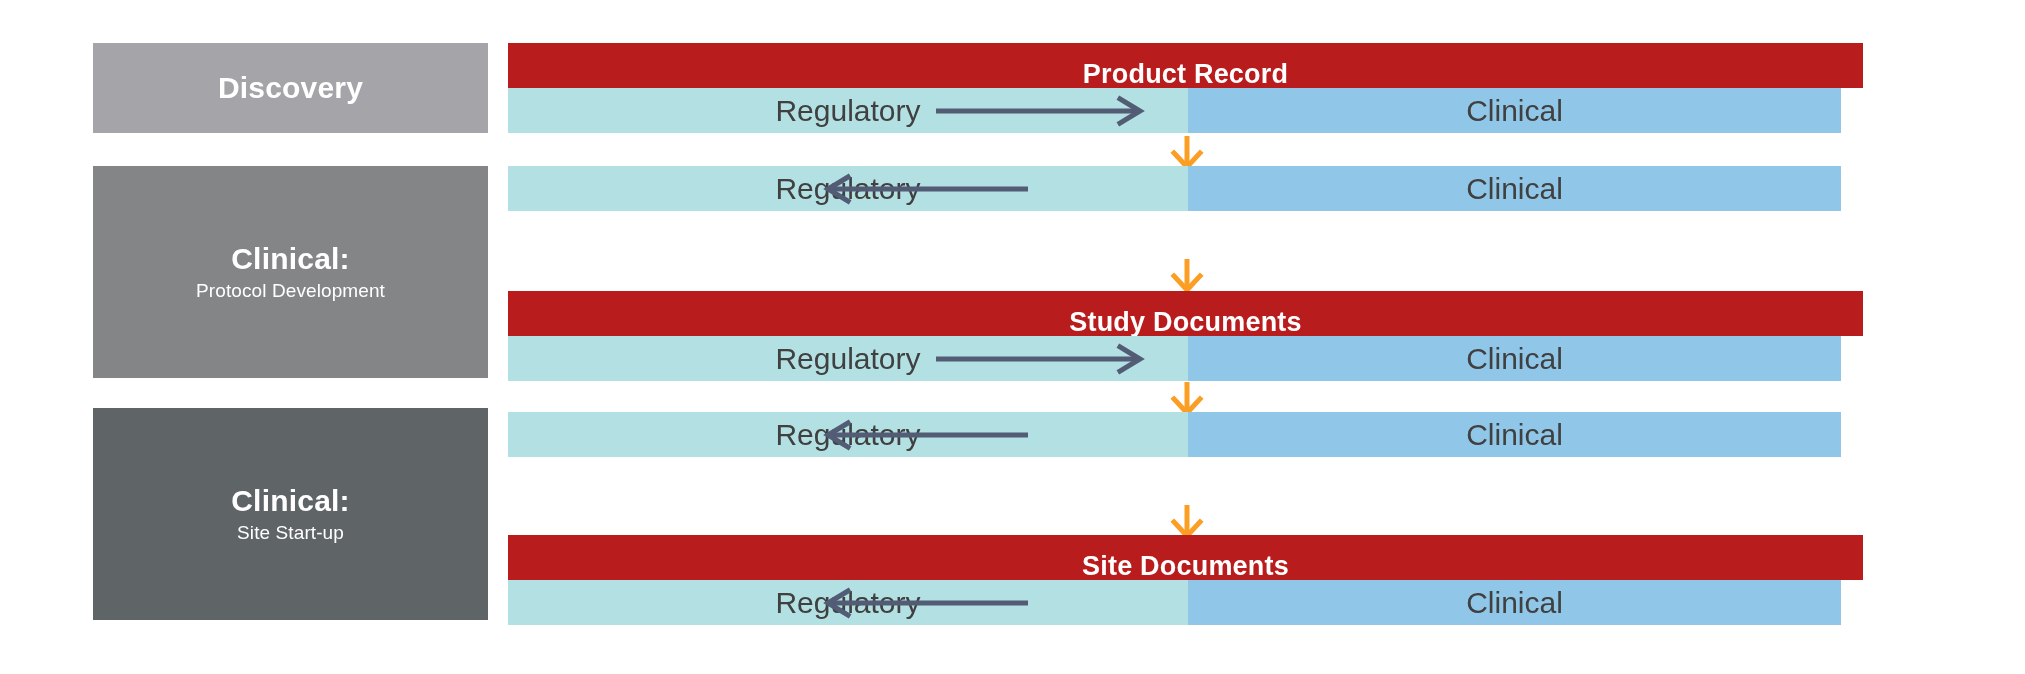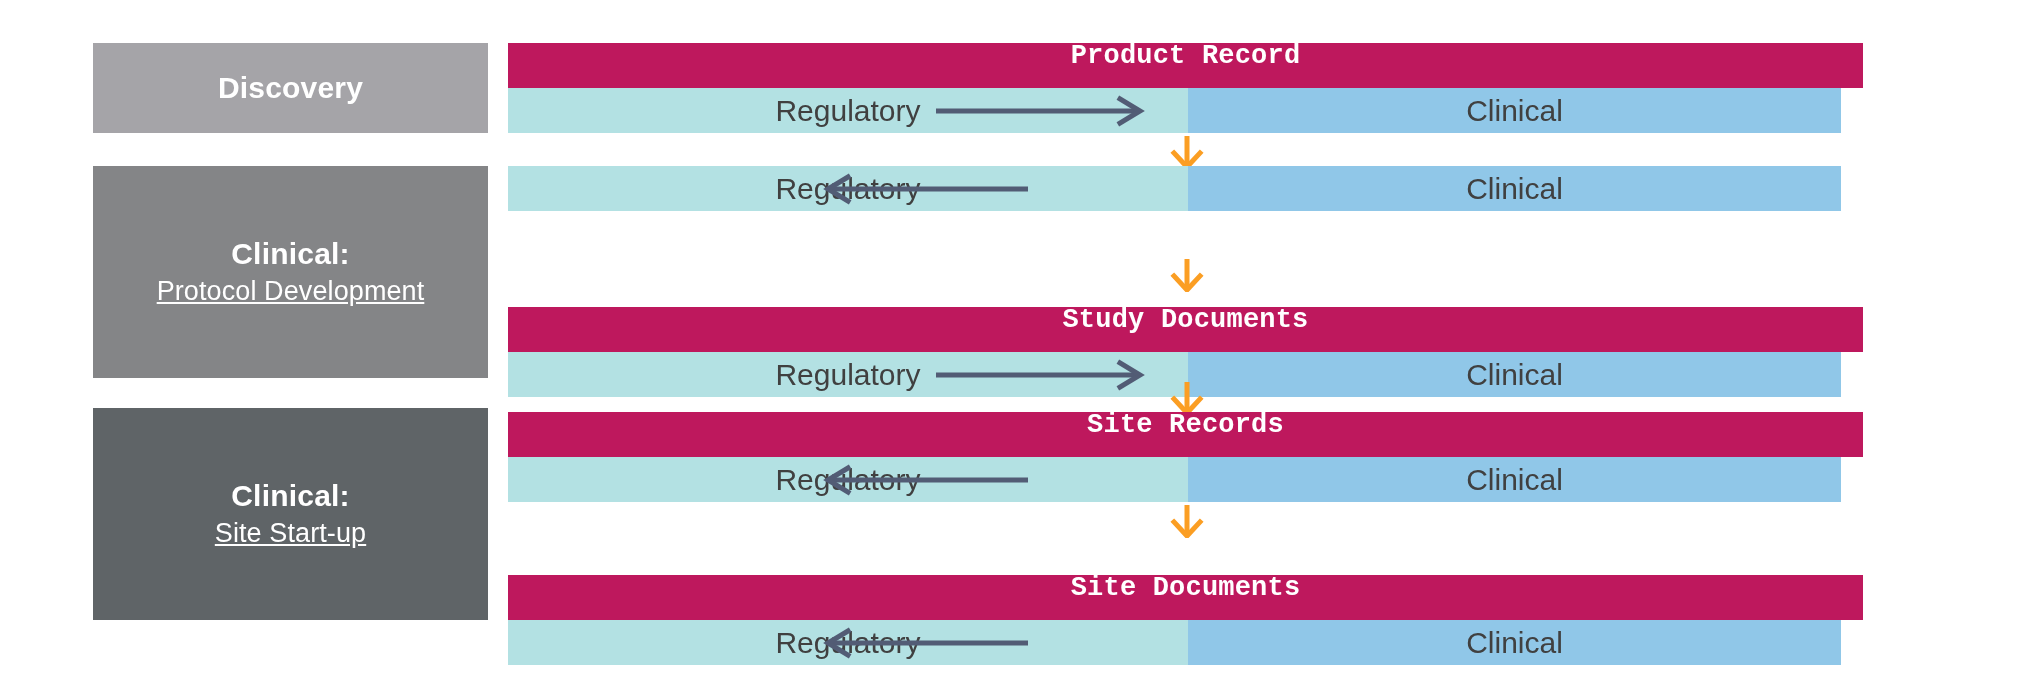--- a/index.html
+++ b/index.html
@@ -35,41 +35,39 @@
     box-sizing: border-box;
     text-align: center;
     line-height: 1.18;
   }
   .phase-title {
     font-size: 30px;
     font-weight: bold;
     letter-spacing: 0.2px;
   }
   .phase-sub {
-    font-size: 27px;
+    font-size: 19px;
     font-weight: normal;
     margin-top: 4px;
     letter-spacing: 0.1px;
-    text-decoration: underline;
   }
 
   
   .stage {
     position: absolute;
     left: 508px;
     width: 1355px;
   }
   .stage-header {
     position: relative;
     height: 45px;
-    background: #be185d;
-    display: flex;
-    align-items: flex-start;
+    background: #b91c1c;
+    display: flex;
+    align-items: flex-end;
     justify-content: center;
-    font-family: Liberation Mono, monospace;
   }
   .stage-header-label {
     color: #ffffff;
     font-size: 27px;
     font-weight: bold;
     letter-spacing: 0.2px;
     line-height: 1;
   }
 
   .stage-body {
@@ -173,21 +171,21 @@
         <line x1="322" y1="23" x2="520" y2="23" stroke="#525c75" stroke-width="5"></line>
         <polyline points="340,11 320,23 340,35" fill="none" stroke="#525c75" stroke-width="5" stroke-linecap="square" stroke-linejoin="miter"></polyline>
       </svg>
     </div>
   </div>
   <svg class="down-arrow" style="top:259px;" viewBox="0 0 48 33">
     <line x1="24" y1="0" x2="24" y2="28" stroke="#fb9e23" stroke-width="5"></line>
     <polyline points="11,17 24,31 37,17" fill="none" stroke="#fb9e23" stroke-width="5" stroke-linecap="square" stroke-linejoin="miter"></polyline>
   </svg>
 
-  <div class="stage" style="top:307px;">
+  <div class="stage" style="top:291px;">
     <div class="stage-header">
       <span class="stage-header-label">Study Documents</span>
     </div>
     <div class="stage-body">
       <div class="half half-regulatory">
         <span class="half-label">Regulatory</span>
       </div>
       <div class="half half-clinical">
         <span class="half-label">Clinical</span>
       </div>
@@ -196,42 +194,39 @@
         <polyline points="612,11 632,23 612,35" fill="none" stroke="#525c75" stroke-width="5" stroke-linecap="square" stroke-linejoin="miter"></polyline>
       </svg>
     </div>
   </div>
   <svg class="down-arrow" style="top:382px;" viewBox="0 0 48 33">
     <line x1="24" y1="0" x2="24" y2="28" stroke="#fb9e23" stroke-width="5"></line>
     <polyline points="11,17 24,31 37,17" fill="none" stroke="#fb9e23" stroke-width="5" stroke-linecap="square" stroke-linejoin="miter"></polyline>
   </svg>
 
   <div class="stage" style="top:412px;">
-    <div class="stage-header">
-      <span class="stage-header-label">Site Records</span>
-    </div>
     <div class="stage-body">
       <div class="half half-regulatory">
         <span class="half-label">Regulatory</span>
       </div>
       <div class="half half-clinical">
         <span class="half-label">Clinical</span>
       </div>
       <svg class="flow-arrow" viewBox="0 0 1355 45" preserveAspectRatio="none">
         <line x1="322" y1="23" x2="520" y2="23" stroke="#525c75" stroke-width="5"></line>
         <polyline points="340,11 320,23 340,35" fill="none" stroke="#525c75" stroke-width="5" stroke-linecap="square" stroke-linejoin="miter"></polyline>
       </svg>
     </div>
   </div>
   <svg class="down-arrow" style="top:505px;" viewBox="0 0 48 33">
     <line x1="24" y1="0" x2="24" y2="28" stroke="#fb9e23" stroke-width="5"></line>
     <polyline points="11,17 24,31 37,17" fill="none" stroke="#fb9e23" stroke-width="5" stroke-linecap="square" stroke-linejoin="miter"></polyline>
   </svg>
 
-  <div class="stage" style="top:535px;margin-top:40px;">
+  <div class="stage" style="top:535px;">
     <div class="stage-header">
       <span class="stage-header-label">Site Documents</span>
     </div>
     <div class="stage-body">
       <div class="half half-regulatory">
         <span class="half-label">Regulatory</span>
       </div>
       <div class="half half-clinical">
         <span class="half-label">Clinical</span>
       </div>

